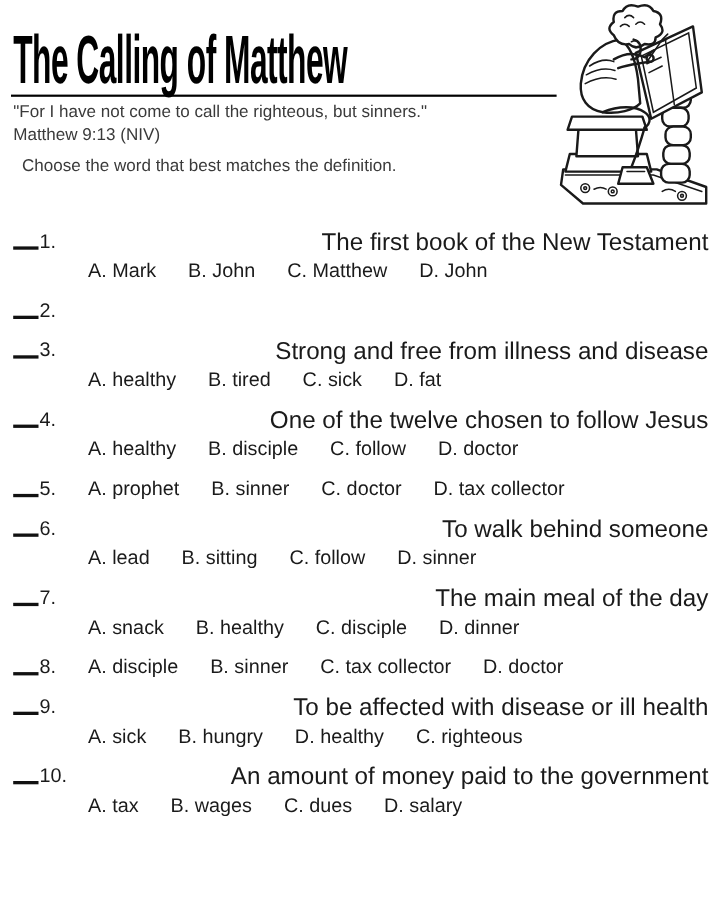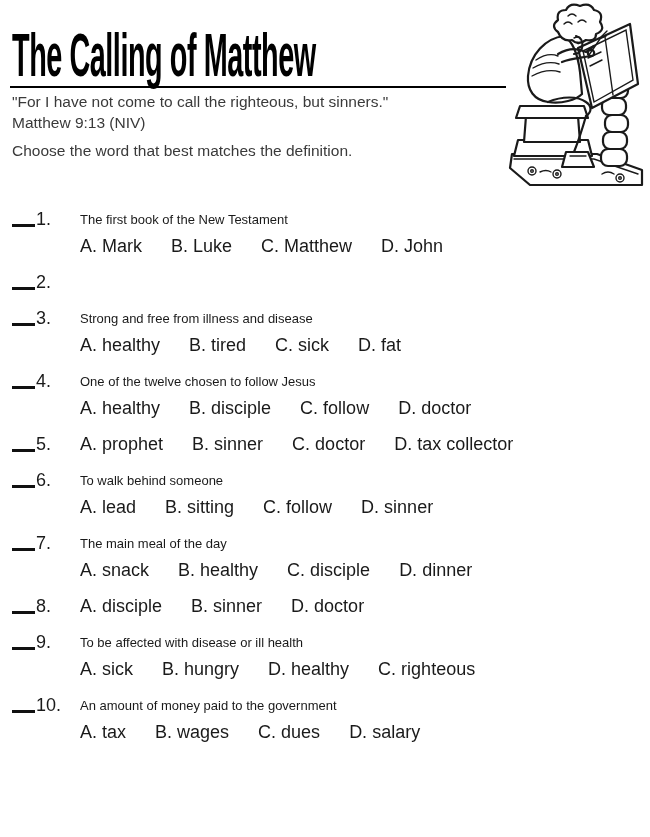--- a/index.html
+++ b/index.html
@@ -38,21 +38,21 @@
   .quote-block {
     position: absolute;
     left: 12px;
     top: 91px;
     font-size: 15.5px;
     line-height: 21px;
     color: #3a3a3a;
   }
   .instruction {
     position: absolute;
-    left: 12px;
+    left: 20px;
     top: 140px;
     font-size: 15.5px;
     line-height: 21px;
     color: #3a3a3a;
   }
   .illustration {
     position: absolute;
     top: 2px;
     right: 2px;
     width: 146px;
@@ -75,21 +75,21 @@
   }
   .answer-blank {
     display: inline-block;
     width: 23px;
     height: 3px;
     background: #111111;
     vertical-align: -2px;
     margin-right: 1px;
   }
   .q-body { flex: 1; }
-  .q-text { font-size: 13px; line-height: 27px; }
+  .q-text { font-size: 22px; line-height: 27px; text-align: right; }
   .q-options { display: flex; gap: 29px; font-size: 18px; line-height: 27px; flex-wrap: nowrap; white-space: nowrap; }
   
   .art { stroke: #1a1a1a; stroke-width: 2.2; fill: none; stroke-linecap: round; stroke-linejoin: round; }
   .art-fill { stroke: #1a1a1a; stroke-width: 2.2; fill: #ffffff; stroke-linecap: round; stroke-linejoin: round; }
   .art-thin { stroke: #1a1a1a; stroke-width: 1.4; fill: none; stroke-linecap: round; }
 </style>
 </head>
 <body>
 
 <div class="page">
@@ -154,21 +154,21 @@
   <div class="instruction">Choose the word that best matches the definition.</div>
 
   <div class="questions">
 
     <div class="question">
       <div class="q-label"><span class="answer-blank"></span><span>1.</span></div>
       <div class="q-body">
         <div class="q-text">The first book of the New Testament</div>
         <div class="q-options">
           <span>A. Mark</span>
-          <span>B. Luke</span>
+          <span>B. John</span>
           <span>C. Matthew</span>
           <span>D. John</span>
         </div>
       </div>
     </div>
 
     <div class="question">
       <div class="q-label"><span class="answer-blank"></span><span>2.</span></div>
       <div class="q-body">
       </div>
@@ -237,20 +237,21 @@
         </div>
       </div>
     </div>
 
     <div class="question">
       <div class="q-label"><span class="answer-blank"></span><span>8.</span></div>
       <div class="q-body">
         <div class="q-options">
           <span>A. disciple</span>
           <span>B. sinner</span>
+          <span>C. tax collector</span>
           <span>D. doctor</span>
         </div>
       </div>
     </div>
 
     <div class="question">
       <div class="q-label"><span class="answer-blank"></span><span>9.</span></div>
       <div class="q-body">
         <div class="q-text">To be affected with disease or ill health</div>
         <div class="q-options">

